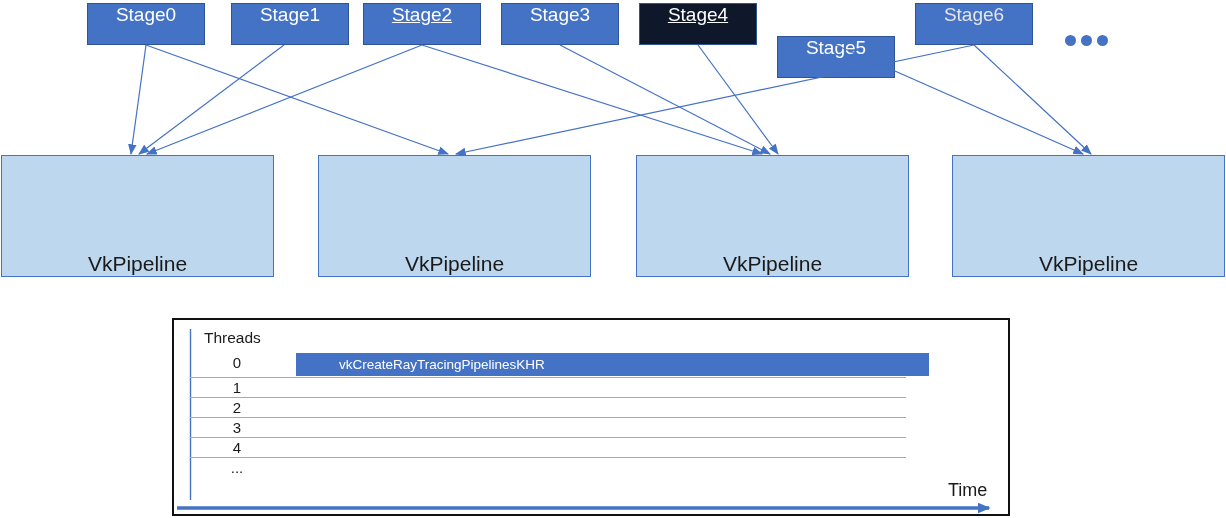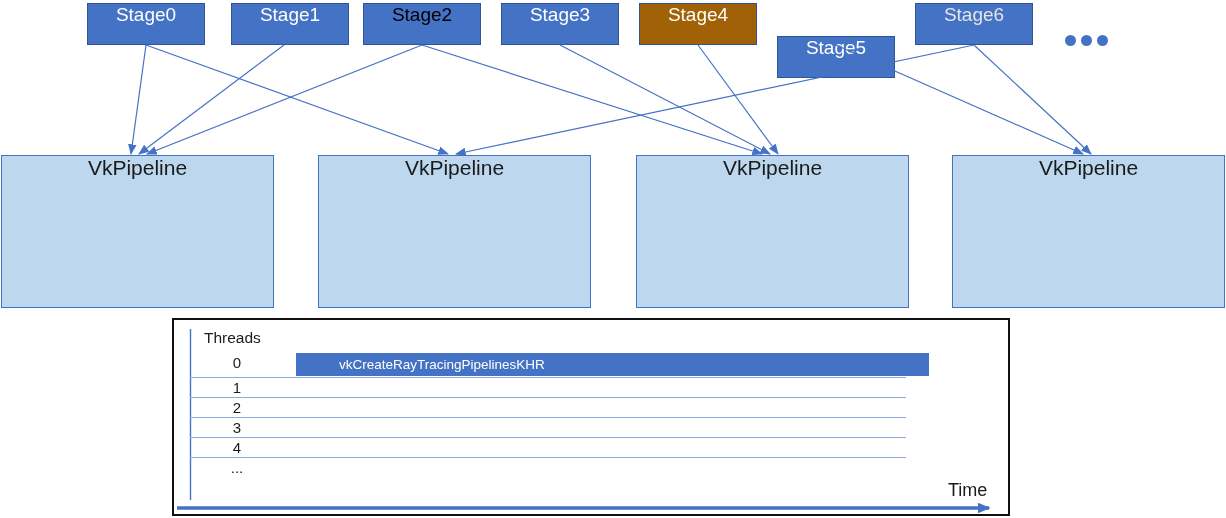--- a/index.html
+++ b/index.html
@@ -1,21 +1,21 @@
 <!DOCTYPE html>
 <html><head>
 <meta charset="utf-8">
 <style>
   html,body{margin:0;padding:0;background:#fff;}
   .canvas{position:relative;width:1226px;height:518px;background:#fff;
           font-family:"Liberation Sans",sans-serif;overflow:hidden;}
   .stage{position:absolute;top:3px;width:118px;height:42px;display:flex;
          align-items:flex-start;justify-content:center;font-size:19px;box-sizing:border-box;}
-  .pipe{position:absolute;top:155px;width:273px;height:153px;display:flex;
-        align-items:flex-start;justify-content:center;font-size:21px;box-sizing:border-box;}
+  .pipe{position:absolute;top:155px;width:273px;height:122px;display:flex;
+        align-items:flex-end;justify-content:center;font-size:21px;box-sizing:border-box;}
   .dot{position:absolute;top:35px;width:11px;height:11px;border-radius:50%;}
   .timeline{position:absolute;left:172px;top:318px;width:838px;height:198px;
             box-sizing:border-box;background:#fff;}
   .tl-threads{position:absolute;left:30px;top:9px;font-size:15.5px;}
   .rowlabel{position:absolute;left:35px;width:56px;height:20px;text-align:center;
             font-size:15px;line-height:20px;}
   .tl-bar{position:absolute;left:122px;top:33px;width:597px;height:23px;
           display:flex;align-items:center;padding-left:36px;}
   .tl-bar span{font-size:13.5px;padding-left:7px;white-space:nowrap;}
   .tl-time{position:absolute;left:774px;top:160px;font-size:18px;}
@@ -25,27 +25,27 @@
 <body>
 
 <div class="canvas">
   <div id="stages-layer">
       <div class="stage" style="left: 87px; background: rgb(68, 114, 196); border: 1px solid rgb(47, 85, 151); color: rgb(255, 255, 255);">
         <span>Stage0</span>
       </div>
       <div class="stage" style="left: 225px; background: rgb(68, 114, 196); border: 1px solid rgb(47, 85, 151); color: rgb(255, 255, 255); margin-left: 6px;">
         <span>Stage1</span>
       </div>
-      <div class="stage" style="left: 363px; background: rgb(68, 114, 196); border: 1px solid rgb(47, 85, 151); color: #000000;">
+      <div class="stage" style="left: 363px; background: rgb(68, 114, 196); border: 1px solid rgb(47, 85, 151); color: #ffffff; text-decoration: underline;">
         <span>Stage2</span>
       </div>
       <div class="stage" style="left: 501px; background: rgb(68, 114, 196); border: 1px solid rgb(47, 85, 151); color: rgb(255, 255, 255);">
         <span>Stage3</span>
       </div>
-      <div class="stage" style="left: 639px; background: #a16207; border: 1px solid rgb(47, 85, 151); color: rgb(255, 255, 255);">
+      <div class="stage" style="left: 639px; background: #0f172a; border: 1px solid rgb(47, 85, 151); color: rgb(255, 255, 255); text-decoration: underline;">
         <span>Stage4</span>
       </div>
       <div class="stage" style="left: 777px; background: rgb(68, 114, 196); border: 1px solid rgb(47, 85, 151); color: rgb(255, 255, 255); margin-top: 33px;">
         <span>Stage5</span>
       </div>
       <div class="stage" style="left: 915px; background: rgb(68, 114, 196); border: 1px solid rgb(47, 85, 151); color: #e5e5e5;">
         <span>Stage6</span>
       </div>
     </div>
   <div id="dots-layer">

